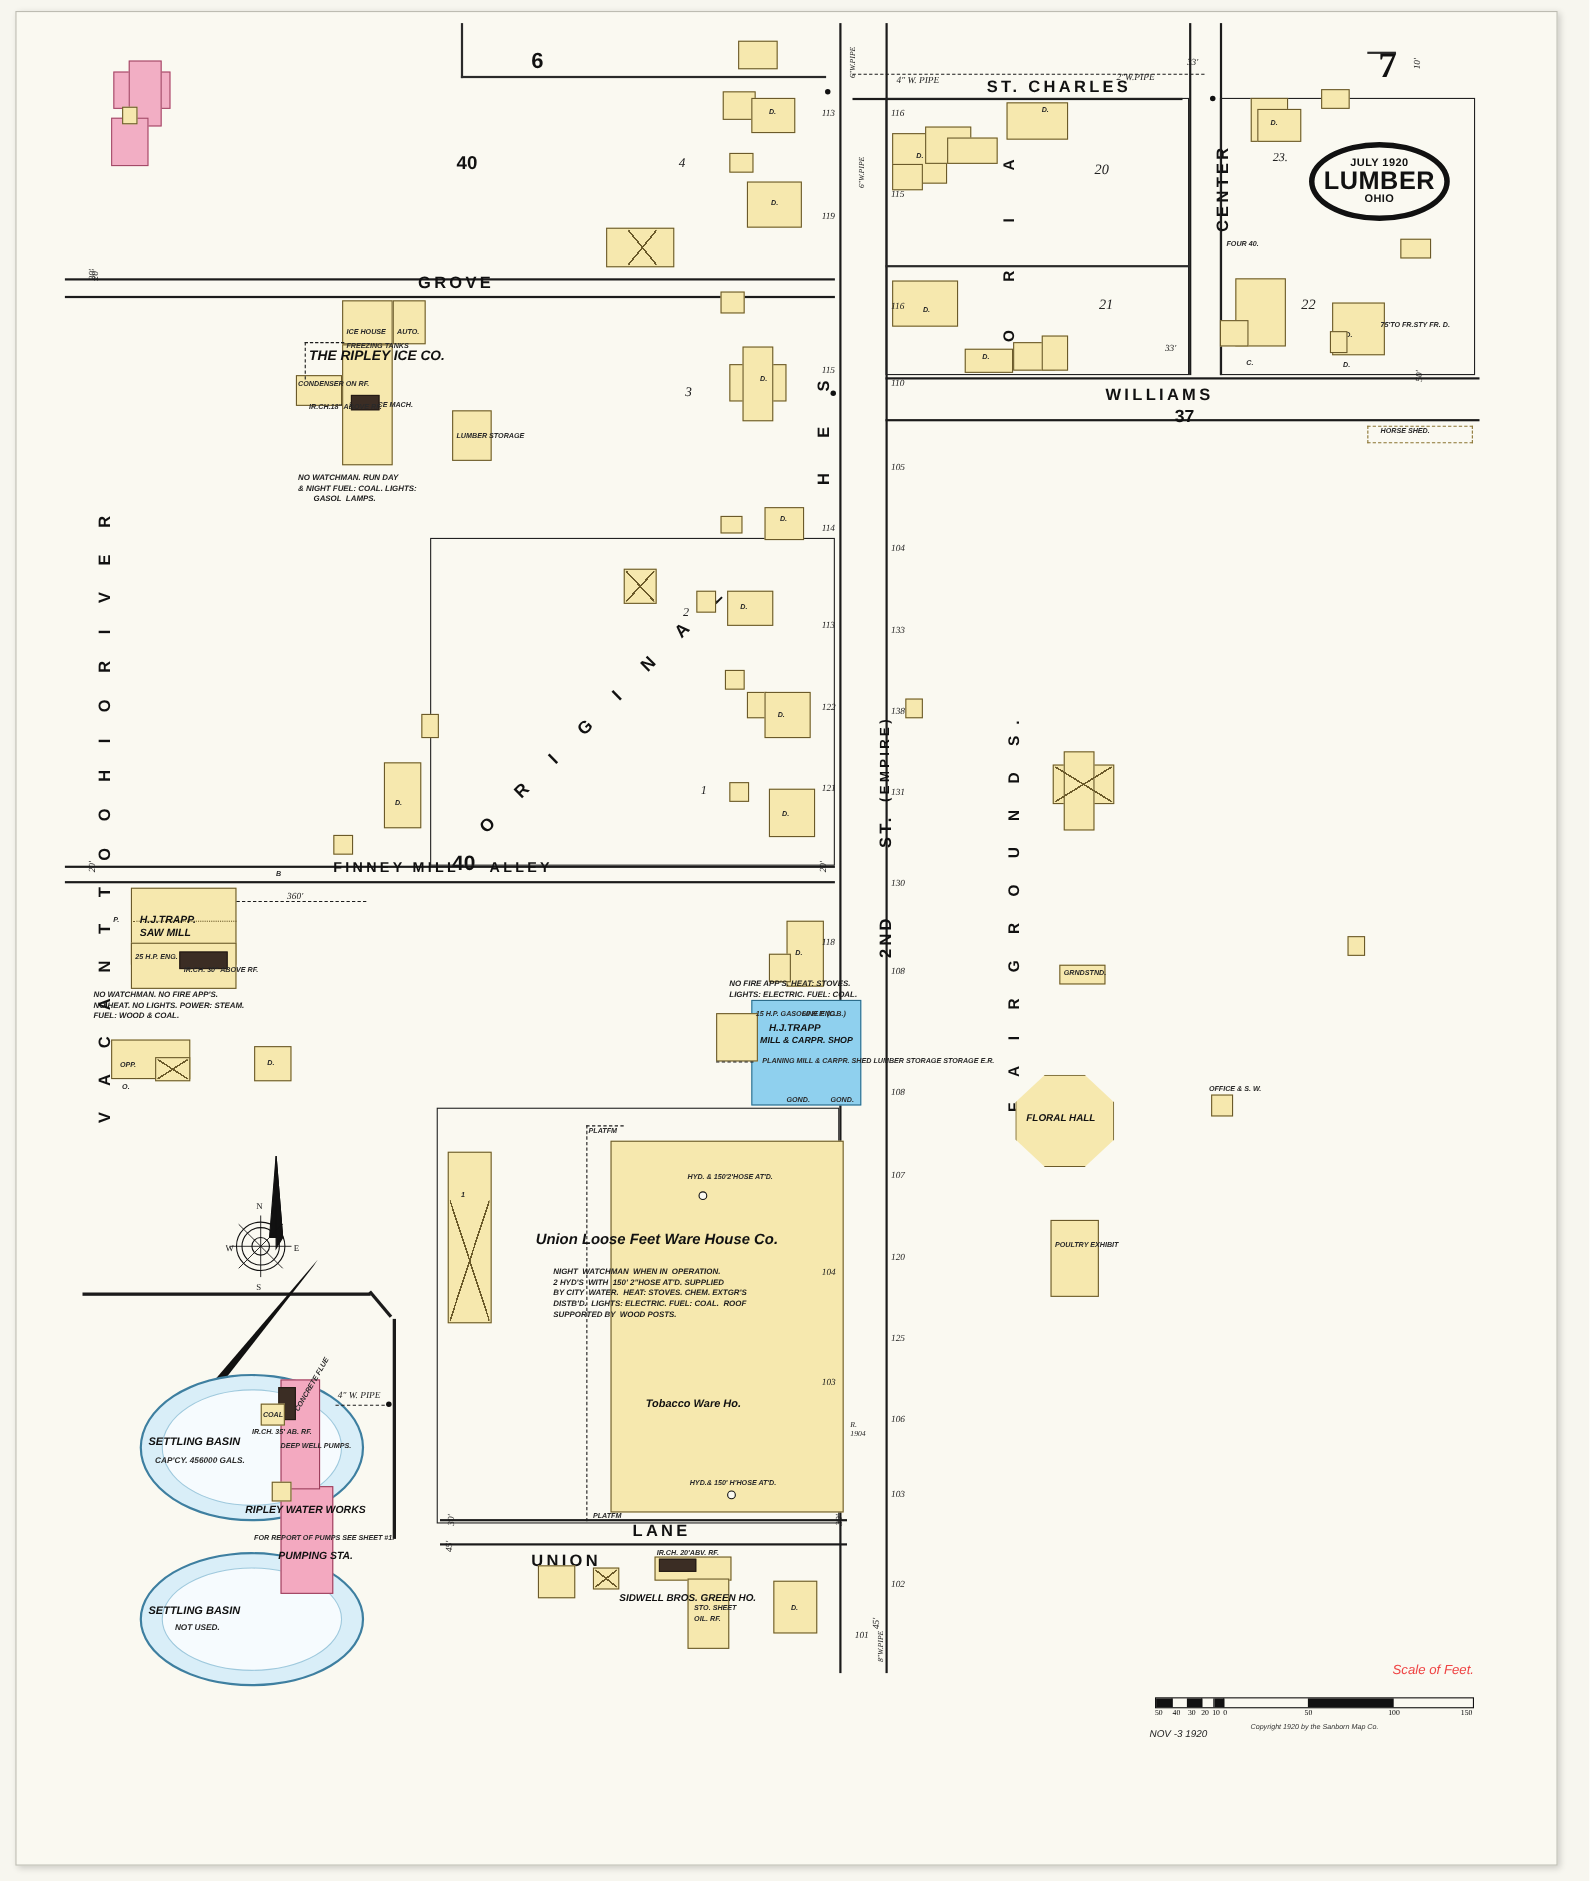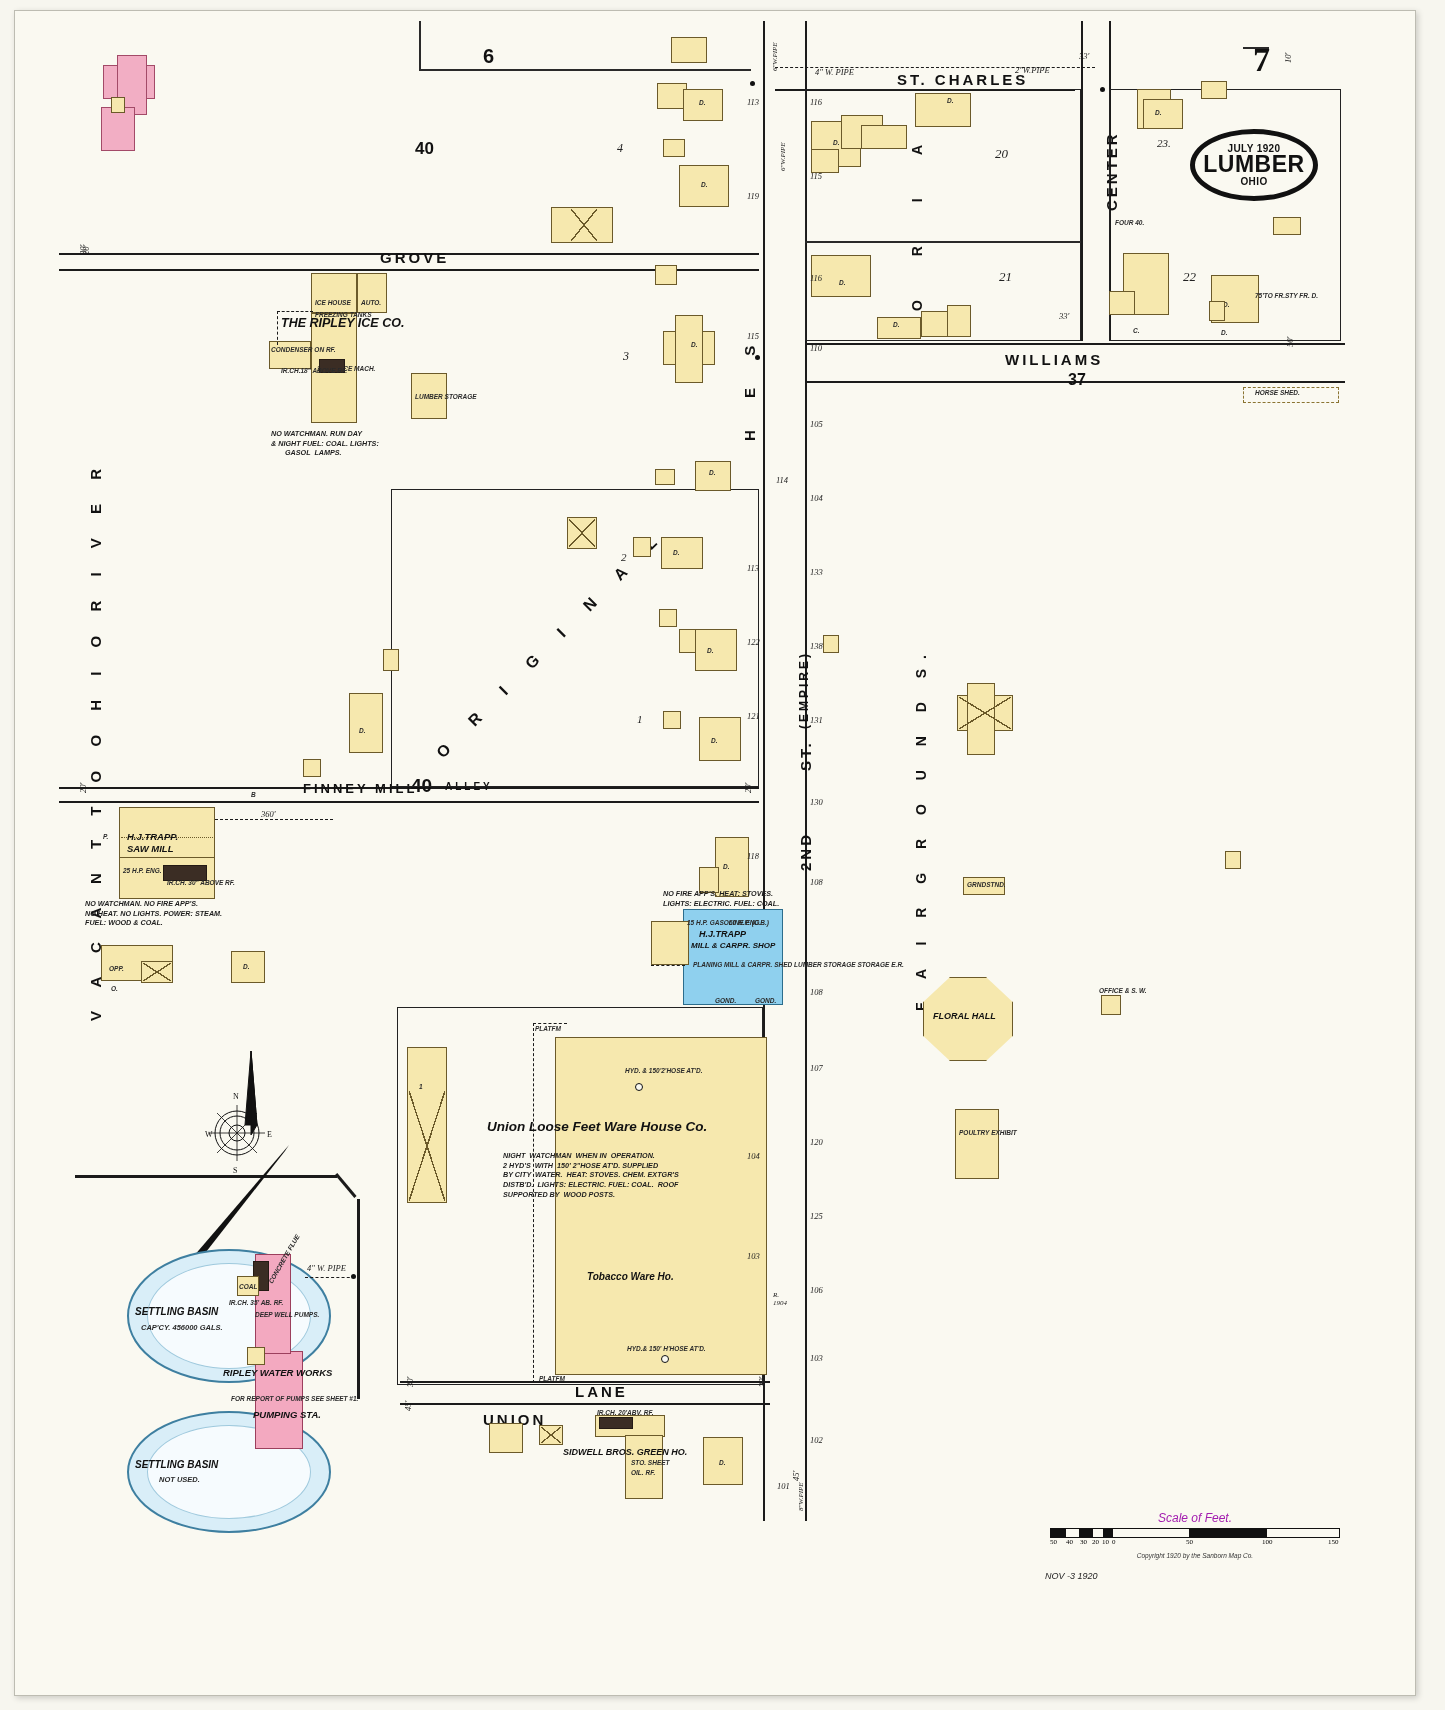--- a/index.html
+++ b/index.html
@@ -66,21 +66,21 @@
   .basin{position:absolute;border-radius:50%;background:#d9eef8;border:2px solid #3e7fa0;}
   .basin .inner{position:absolute;border-radius:50%;background:#f6fbfe;border:1px solid #9fc9dd;}
 
   
   #scalebar{position:absolute;left:1035px;top:1500px;width:290px;}
   #scalebar .bar{position:relative;height:8px;border:1px solid #111;display:flex;}
   #scalebar .bar i{display:block;height:100%;border-right:1px solid #111;}
   #scalebar .bar i.f{background:#111;}
   .scale-ticks{position:relative;height:10px;font-size:7px;font-family:"Liberation Serif",serif;text-decoration:underline;}
   .scale-ticks span{position:absolute;top:0;}
-  .scale-title{text-align:center;font-size:12px;font-style:italic;color:#a21caf;margin-bottom:3px;}
+  .scale-title{text-align:right;font-size:12px;font-style:italic;color:#ef4444;margin-bottom:18px;}
   .copyr{font-size:6.5px;font-style:italic;color:#333;text-align:center;margin-top:4px;}
   #stampdate{position:absolute;left:1030px;top:1560px;font-size:9px;font-style:italic;color:#222;}
 
   .octagon{position:absolute;background:#f6e8ae;border:1.2px solid #6b5a2a;
     clip-path:polygon(30% 0,70% 0,100% 30%,100% 70%,70% 100%,30% 100%,0 70%,0 30%);}
   .hydrant{position:absolute;width:6px;height:6px;border-radius:50%;border:1.4px solid #111;background:#faf9f1;}
   .dot{position:absolute;width:5px;height:5px;border-radius:50%;background:#111;}
 </style>
 </head>
 <body>
@@ -118,21 +118,21 @@
     <div class="street-line" style="left:790px;top:332px;width:540px;height:2.2px;"></div>
     <div class="street-line" style="left:790px;top:370px;width:540px;height:2.2px;"></div>
     <div class="street" style="left:990px;top:340px;">WILLIAMS</div>
     <div class="block-no" style="left:1053px;top:360px;font-size:16px;">37</div>
     <div class="dim" style="left:1270px;top:336px;transform:rotate(-90deg);transform-origin:left top;">50'</div>
 
     <div class="street-line" style="left:44px;top:776px;width:700px;height:2.2px;"></div>
     <div class="street-line" style="left:44px;top:790px;width:700px;height:2.2px;"></div>
     <div class="street" style="left:288px;top:770px;font-size:13px;">FINNEY MILL</div>
     <div class="block-no" style="left:396px;top:764px;font-size:19px;">40</div>
-    <div class="street" style="left:430px;top:770px;font-size:10px;">ALLEY</div>
+    <div class="street" style="left:430px;top:770px;font-size:13px;">ALLEY</div>
     <div class="dim" style="left:63px;top:782px;transform:rotate(-90deg);transform-origin:left top;">20'</div>
     <div class="dim" style="left:728px;top:782px;transform:rotate(-90deg);transform-origin:left top;">20'</div>
 
     <div class="street-line" style="left:385px;top:1370px;width:370px;height:2.2px;"></div>
     <div class="street-line" style="left:385px;top:1392px;width:370px;height:2.2px;"></div>
     <div class="street" style="left:468px;top:1400px;">UNION</div>
     <div class="street" style="left:560px;top:1372px;">LANE</div>
     <div class="dim" style="left:390px;top:1376px;transform:rotate(-90deg);transform-origin:left top;">30'</div>
     <div class="dim" style="left:742px;top:1376px;transform:rotate(-90deg);transform-origin:left top;">30'</div>
 
@@ -454,21 +454,21 @@
     <div class="dim" style="left:795px;top:1126px;">120</div>
     <div class="dim" style="left:795px;top:1200px;">125</div>
     <div class="dim" style="left:795px;top:1274px;">106</div>
     <div class="dim" style="left:795px;top:1342px;">103</div>
     <div class="dim" style="left:795px;top:1424px;">102</div>
     <div class="dim" style="left:762px;top:1470px;">101</div>
 
     <div class="dim" style="left:732px;top:86px;">113</div>
     <div class="dim" style="left:732px;top:180px;">119</div>
     <div class="dim" style="left:732px;top:320px;">115</div>
-    <div class="dim" style="left:761px;top:464px;">114</div>
+    <div class="dim" style="left:732px;top:464px;">114</div>
     <div class="dim" style="left:732px;top:552px;">113</div>
     <div class="dim" style="left:732px;top:626px;">122</div>
     <div class="dim" style="left:732px;top:700px;">121</div>
     <div class="dim" style="left:732px;top:840px;">118</div>
     <div class="dim" style="left:732px;top:1140px;">104</div>
     <div class="dim" style="left:732px;top:1240px;">103</div>
 
     <div class="dim" style="left:758px;top:1280px;font-size:7px;">R.<br>1904</div>
 
     <div class="dim" style="left:66px;top:244px;transform:rotate(-90deg);transform-origin:left top;">20'</div>

